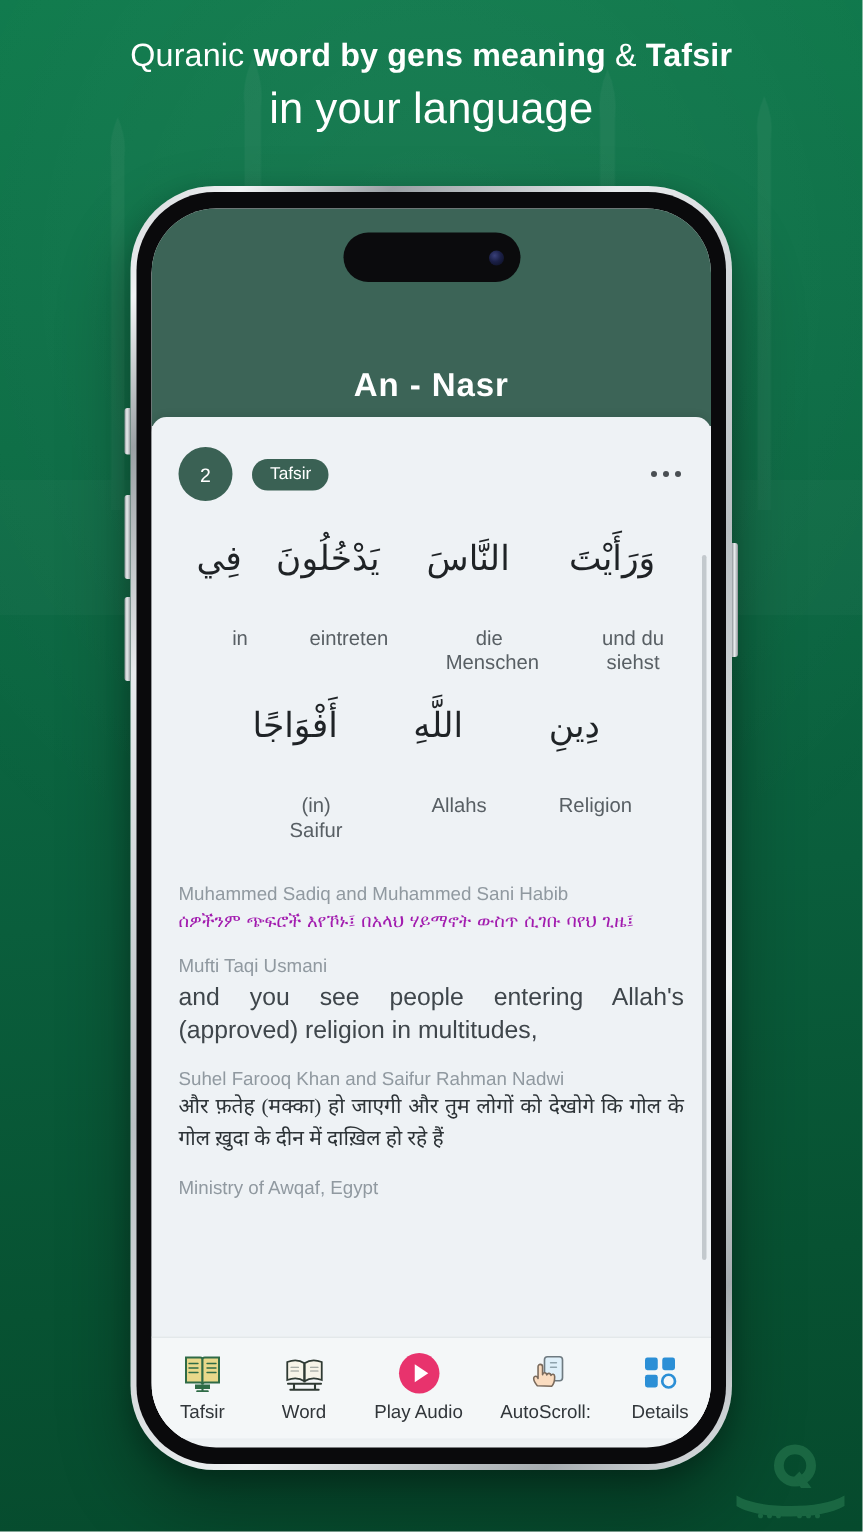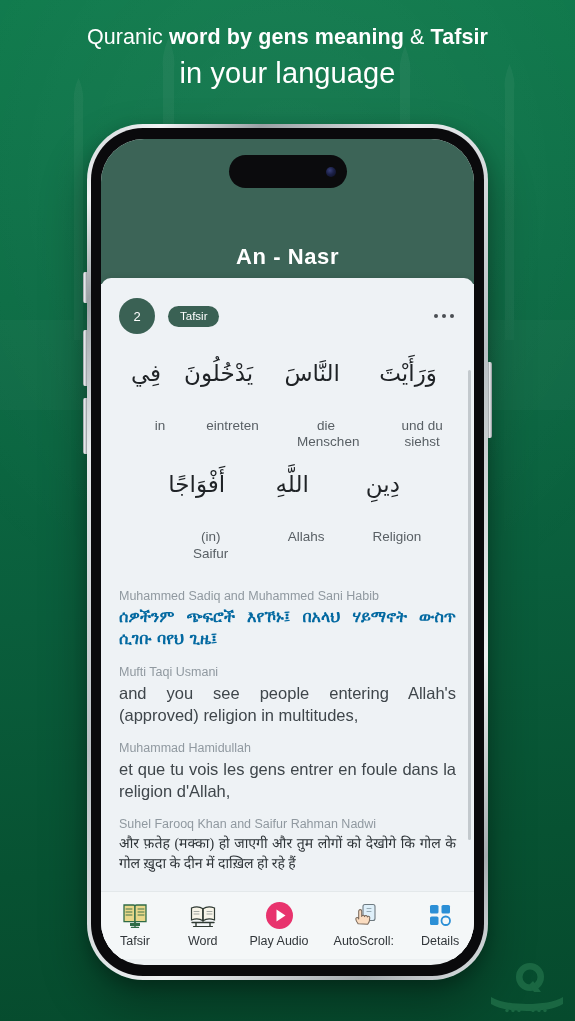--- a/index.html
+++ b/index.html
@@ -185,21 +185,21 @@
     font-size: 12.5px;
     color: #9099a0;
     margin-bottom: 3px;
   }
   .trans-text {
     font-size: 16.5px;
     color: #3f464b;
     line-height: 1.36;
     text-align: justify;
   }
-  .trans-text.amh { font-family: "DejaVu Sans", sans-serif; font-size: 16px; color: #0369a1; line-height: 1.42; font-weight: bold; }
+  .trans-text.amh { font-family: "DejaVu Sans", sans-serif; font-size: 12px; color: #a21caf; line-height: 1.42; }
   .trans-text.hin { font-family: Liberation Serif, serif; font-size: 14px; color: #2d3337; line-height: 1.48; }
   .trans-block.last .trans-author { margin-bottom: 0; }
 
   
   .scrollbar {
     position: absolute;
     right: 3px; top: 92px;
     width: 3px; height: 470px;
     border-radius: 2px;
     background: #c3c9cd;
@@ -335,24 +335,20 @@
           <div class="trans-block">
             <div class="trans-author">Muhammed Sadiq and Muhammed Sani Habib</div>
             <div class="trans-text amh">ሰዎችንም ጭፍሮች እየኾኑ፤ በአላህ ሃይማኖት ውስጥ ሲገቡ ባየህ ጊዜ፤</div>
           </div>
 
           <div class="trans-block">
             <div class="trans-author">Mufti Taqi Usmani</div>
             <div class="trans-text">and you see people entering Allah's (approved) religion in multitudes,</div>
           </div>
 
-          <div class="trans-block">
-            <div class="trans-author">Muhammad Hamidullah</div>
-            <div class="trans-text">et que tu vois les gens entrer en foule dans la religion d'Allah,</div>
-          </div>
 
           <div class="trans-block">
             <div class="trans-author">Suhel Farooq Khan and Saifur Rahman Nadwi</div>
             <div class="trans-text hin">और फ़तेह (मक्का) हो जाएगी और तुम लोगों को देखोगे कि गोल के गोल ख़ुदा के दीन में दाख़िल हो रहे हैं</div>
           </div>
 
           <div class="trans-block last">
             <div class="trans-author">Ministry of Awqaf, Egypt</div>
           </div>
 

